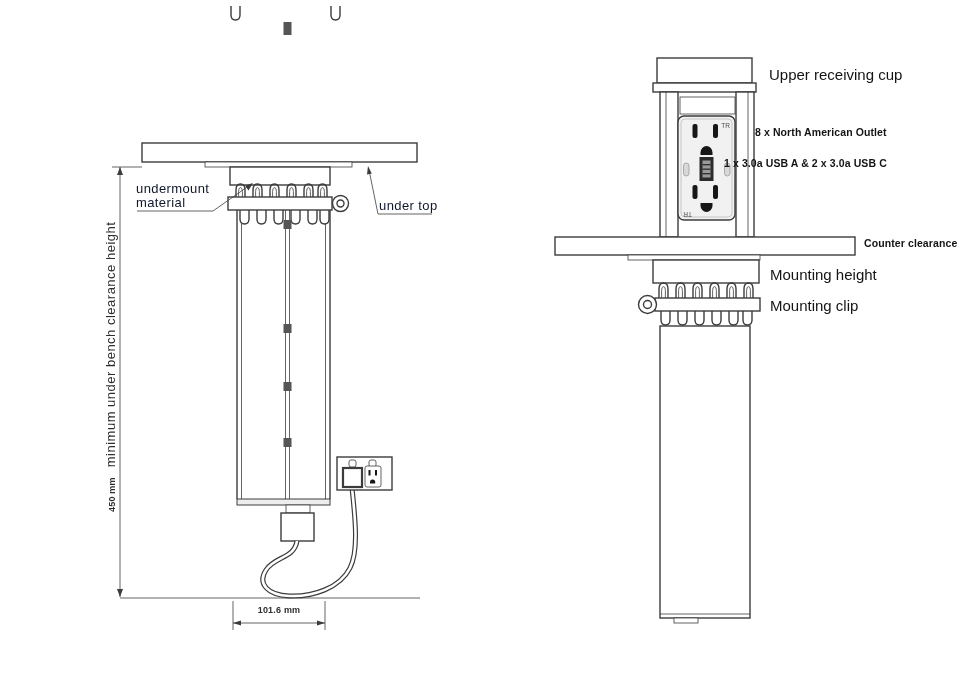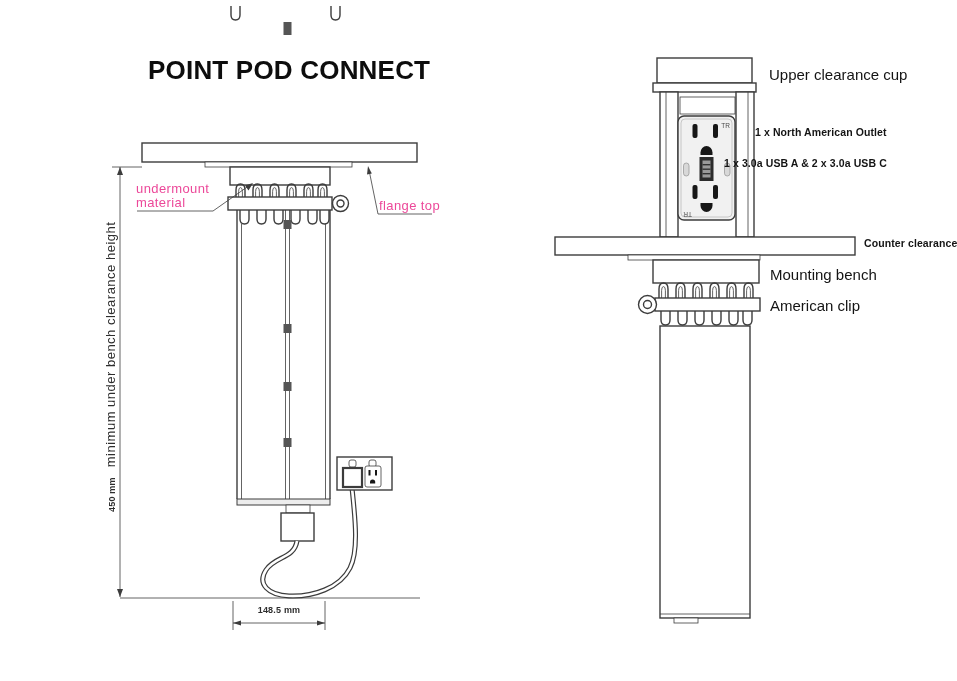--- a/index.html
+++ b/index.html
@@ -13,21 +13,21 @@
   .sf {stroke:#3c3c3c;stroke-width:1.4;fill:#ffffff}
   .t  {stroke-width:0.8}
   .b  {fill:#171717;stroke:none}
   .g  {fill:#555555;stroke:none}
   .ar {fill:#3c3c3c;stroke:none}
 
   
   .lbl{position:absolute;white-space:nowrap;color:#141414}
   .title{position:absolute;left:148px;top:55px;font-size:26px;font-weight:bold;
          letter-spacing:0.2px;color:#0d0d0d}
-  .cad{color:#ec4899;font-size:13px;letter-spacing:0.4px;line-height:14px}
+  .cad{color:#0f172a;font-size:13px;letter-spacing:0.4px;line-height:14px}
   .big{font-size:15px}
   .small-bold{font-size:10.5px;font-weight:bold;letter-spacing:0.1px}
   .dimtxt{position:absolute;font-size:9px;font-weight:bold;color:#2e2e2e;letter-spacing:0.2px}
   .hdim{left:233px;top:605px;width:92px;text-align:center}
   .vdim{position:absolute;left:103px;top:512px;width:440px;
         transform:rotate(-90deg);transform-origin:0 0;
         display:flex;align-items:baseline;gap:10px}
   .vdim .val{font-size:9px;font-weight:bold;color:#2e2e2e;letter-spacing:0.2px}
   .vdim .txt{font-size:13px;color:#2e2e2e;letter-spacing:0.5px}
 </style>
@@ -216,35 +216,34 @@
       </g>
 
       <g>
         <rect class="sf" x="660" y="326" width="90" height="292"></rect>
         <line class="s t" x1="660" y1="614" x2="750" y2="614"></line>
         <rect class="sf t" x="674" y="618" width="24" height="5"></rect>
       </g>
     </g>
   </svg>
 
-  <div class="title">POINT POD CONNECT</div>
 
   <div class="lbl cad" style="left:136px;top:182px">
     <div>undermount</div>
     <div>material</div>
   </div>
-  <div class="lbl cad" style="left:379px;top:199px">flange top</div>
+  <div class="lbl cad" style="left:379px;top:199px">under top</div>
 
   <div class="vdim">
     <span class="val">450 mm</span>
     <span class="txt">minimum under bench clearance height</span>
   </div>
 
-  <div class="dimtxt hdim">148.5 mm</div>
-
-  <div class="lbl big" style="left:769px;top:66px">Upper clearance cup</div>
-  <div class="lbl small-bold" style="left:755px;top:126px">1 x North American Outlet</div>
+  <div class="dimtxt hdim">101.6 mm</div>
+
+  <div class="lbl big" style="left:769px;top:66px">Upper receiving cup</div>
+  <div class="lbl small-bold" style="left:755px;top:126px">8 x North American Outlet</div>
   <div class="lbl small-bold" style="left:724px;top:157px">1 x 3.0a USB A &amp; 2 x 3.0a USB C</div>
   <div class="lbl small-bold" style="left:864px;top:237px">Counter clearance</div>
-  <div class="lbl big" style="left:770px;top:266px">Mounting bench</div>
-  <div class="lbl big" style="left:770px;top:297px">American clip</div>
+  <div class="lbl big" style="left:770px;top:266px">Mounting height</div>
+  <div class="lbl big" style="left:770px;top:297px">Mounting clip</div>
 
 </div>
 
 </body></html>

